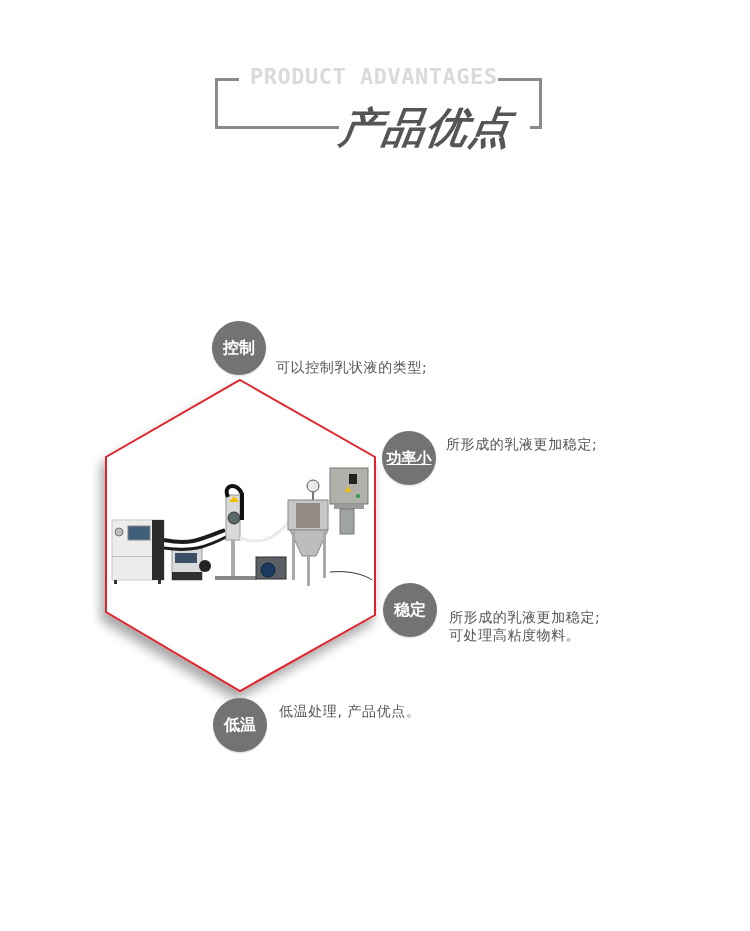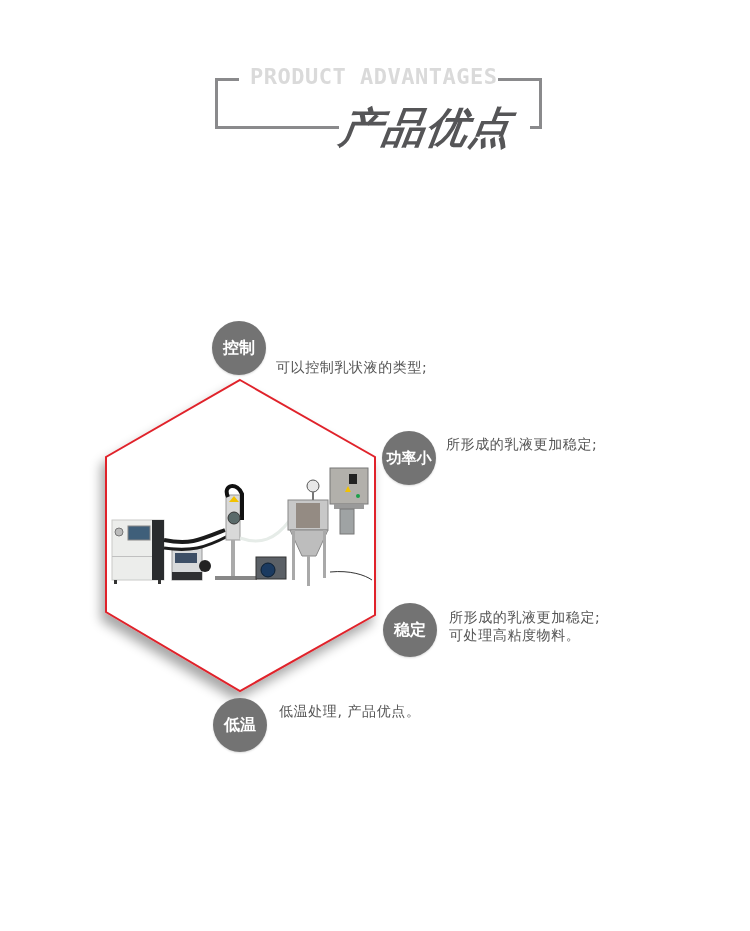--- a/index.html
+++ b/index.html
@@ -111,28 +111,28 @@
   </svg>
 </div>
 
 <div class="badge" style="left:212px; top:321px;">
   <span>控制</span>
 </div>
 <div class="feat-text" style="left:276px; top:327px;margin-top:31px;">
   <div>可以控制乳状液的类型;</div>
 </div>
 
-<div class="badge" style="left:382px; top:431px; font-size:15px;">
+<div class="badge" style="left:382px; top:431px; font-size:15px;text-decoration:underline;">
   <span>功率小</span>
 </div>
 <div class="feat-text" style="left:446px; top:435px;">
   <div>所形成的乳液更加稳定;</div>
 </div>
 
-<div class="badge" style="left:383px; top:603px;">
+<div class="badge" style="left:383px; top:583px;">
   <span>稳定</span>
 </div>
 <div class="feat-text" style="left:449px; top:608px;">
   <div>所形成的乳液更加稳定;</div>
   <div>可处理高粘度物料。</div>
 </div>
 
 <div class="badge" style="left:213px; top:698px;font-family:Liberation Mono, monospace;">
   <span>低温</span>
 </div>

